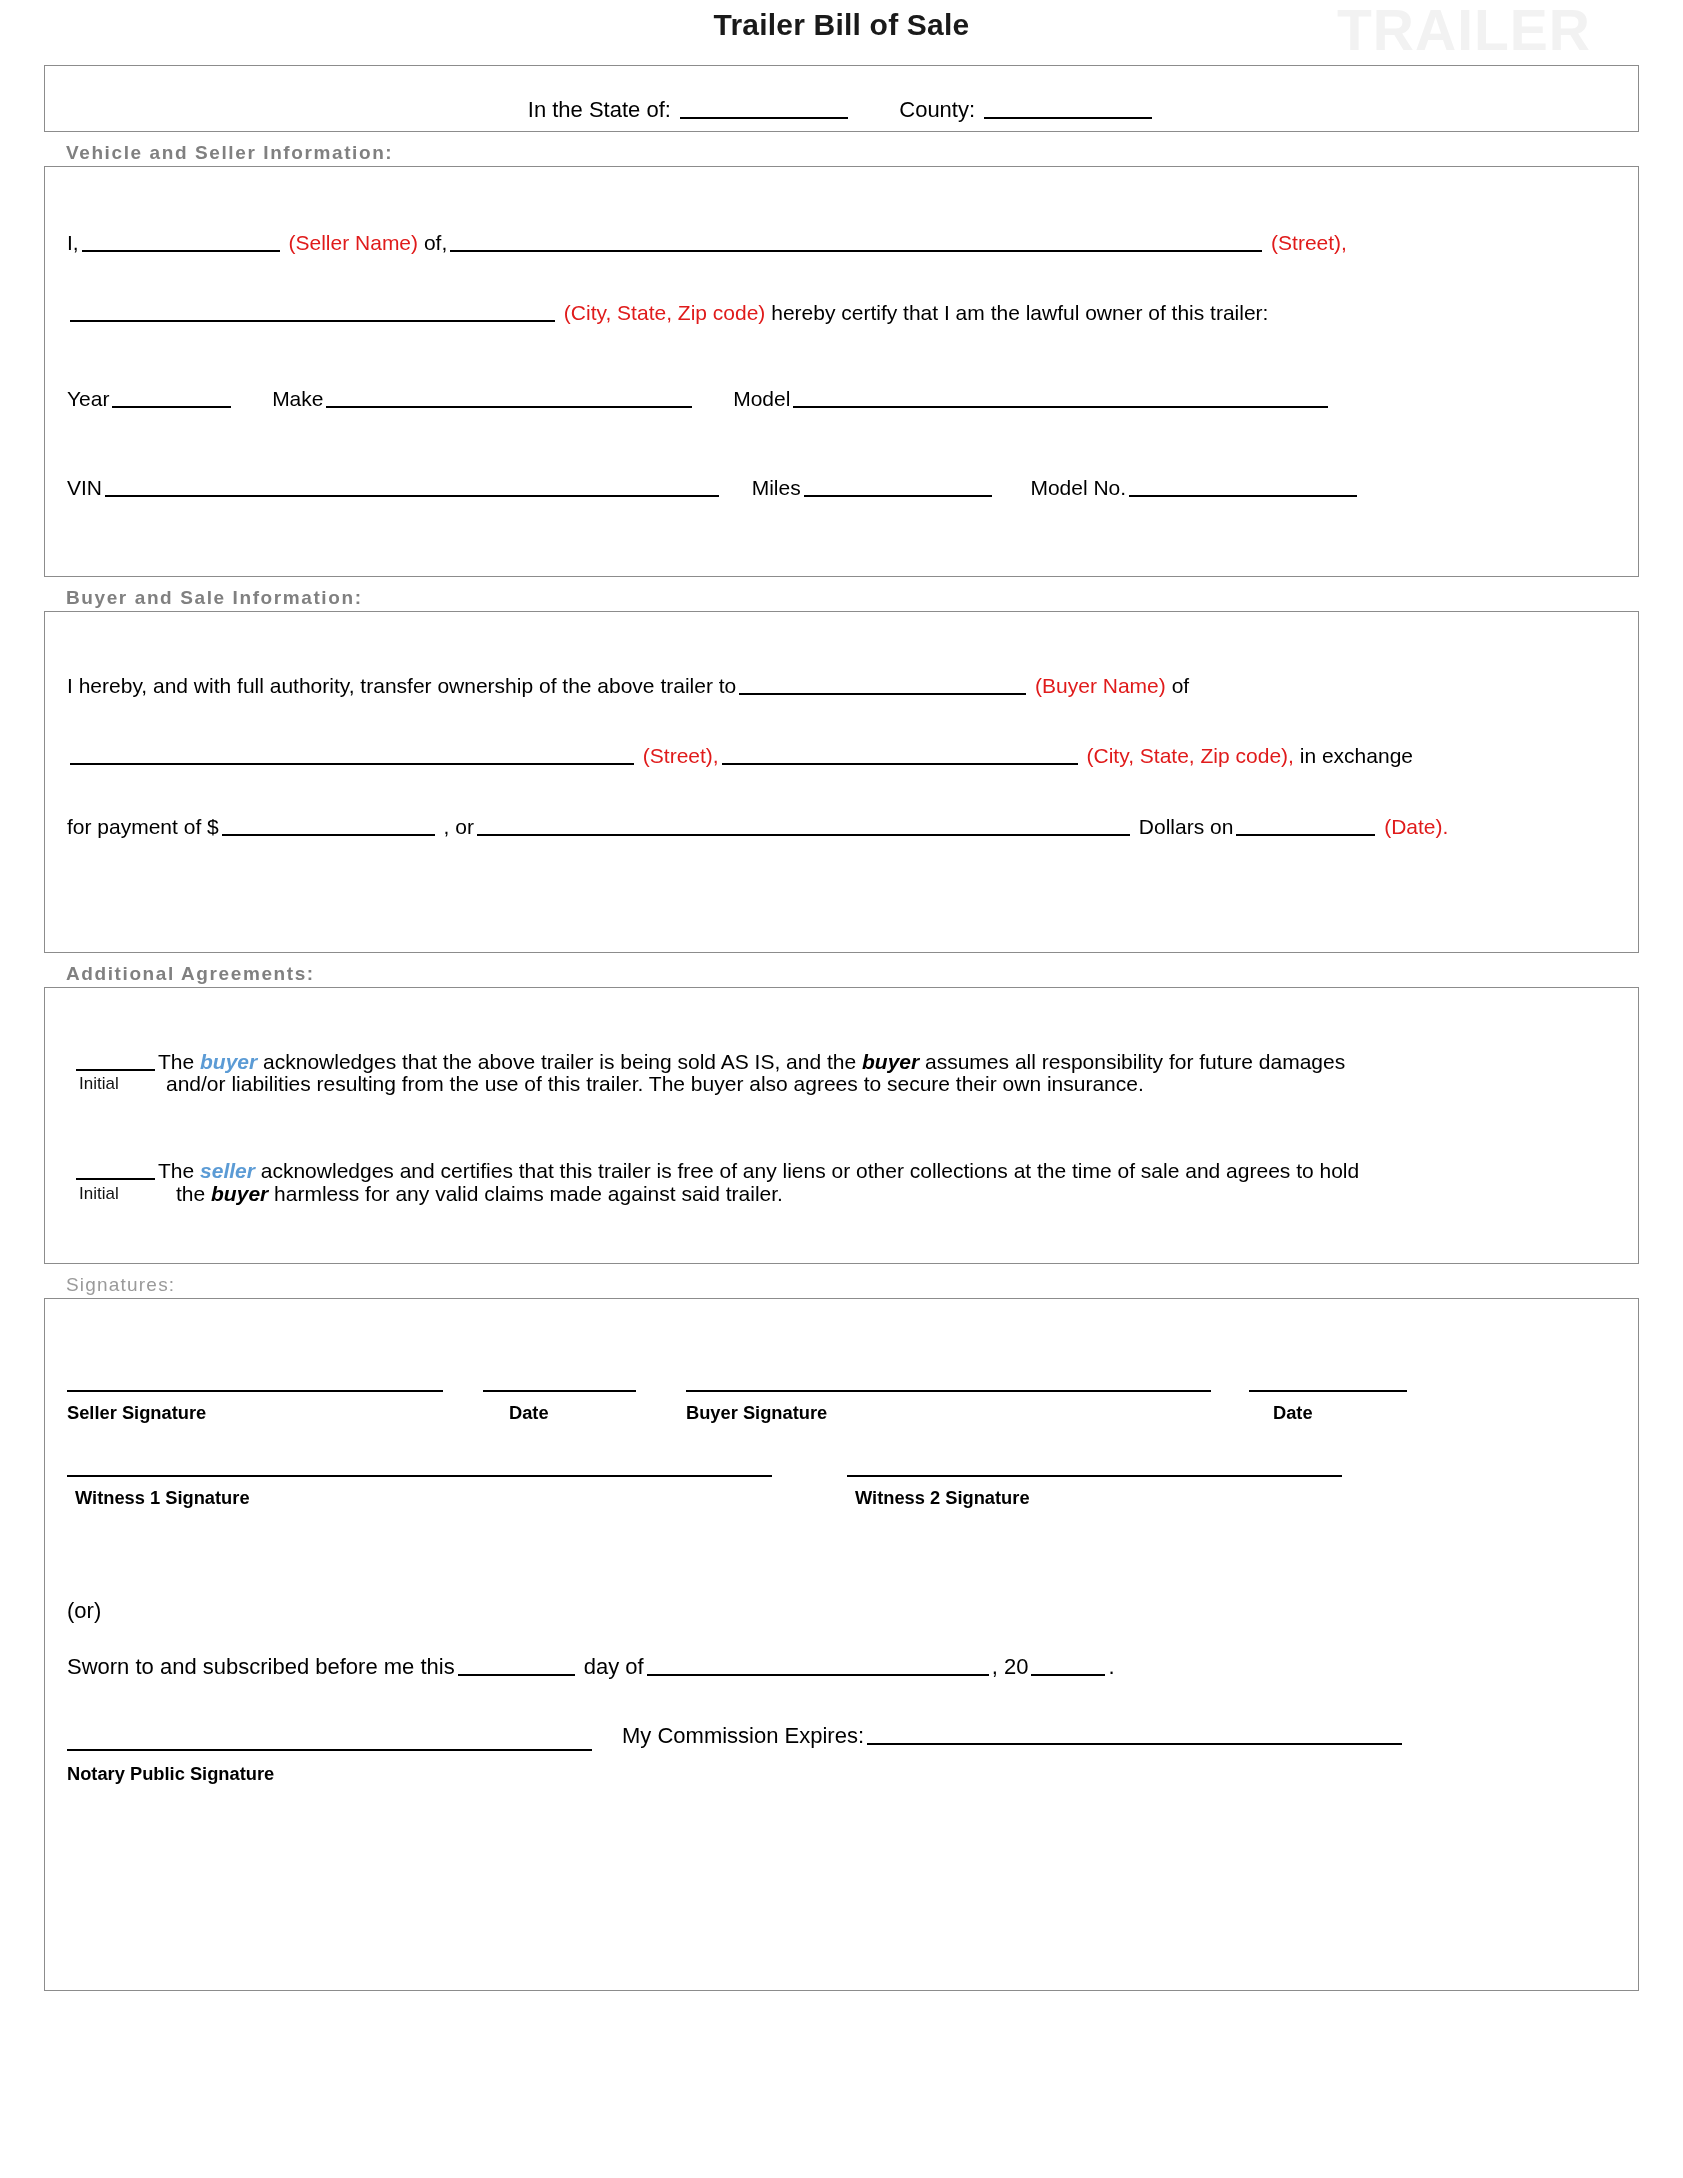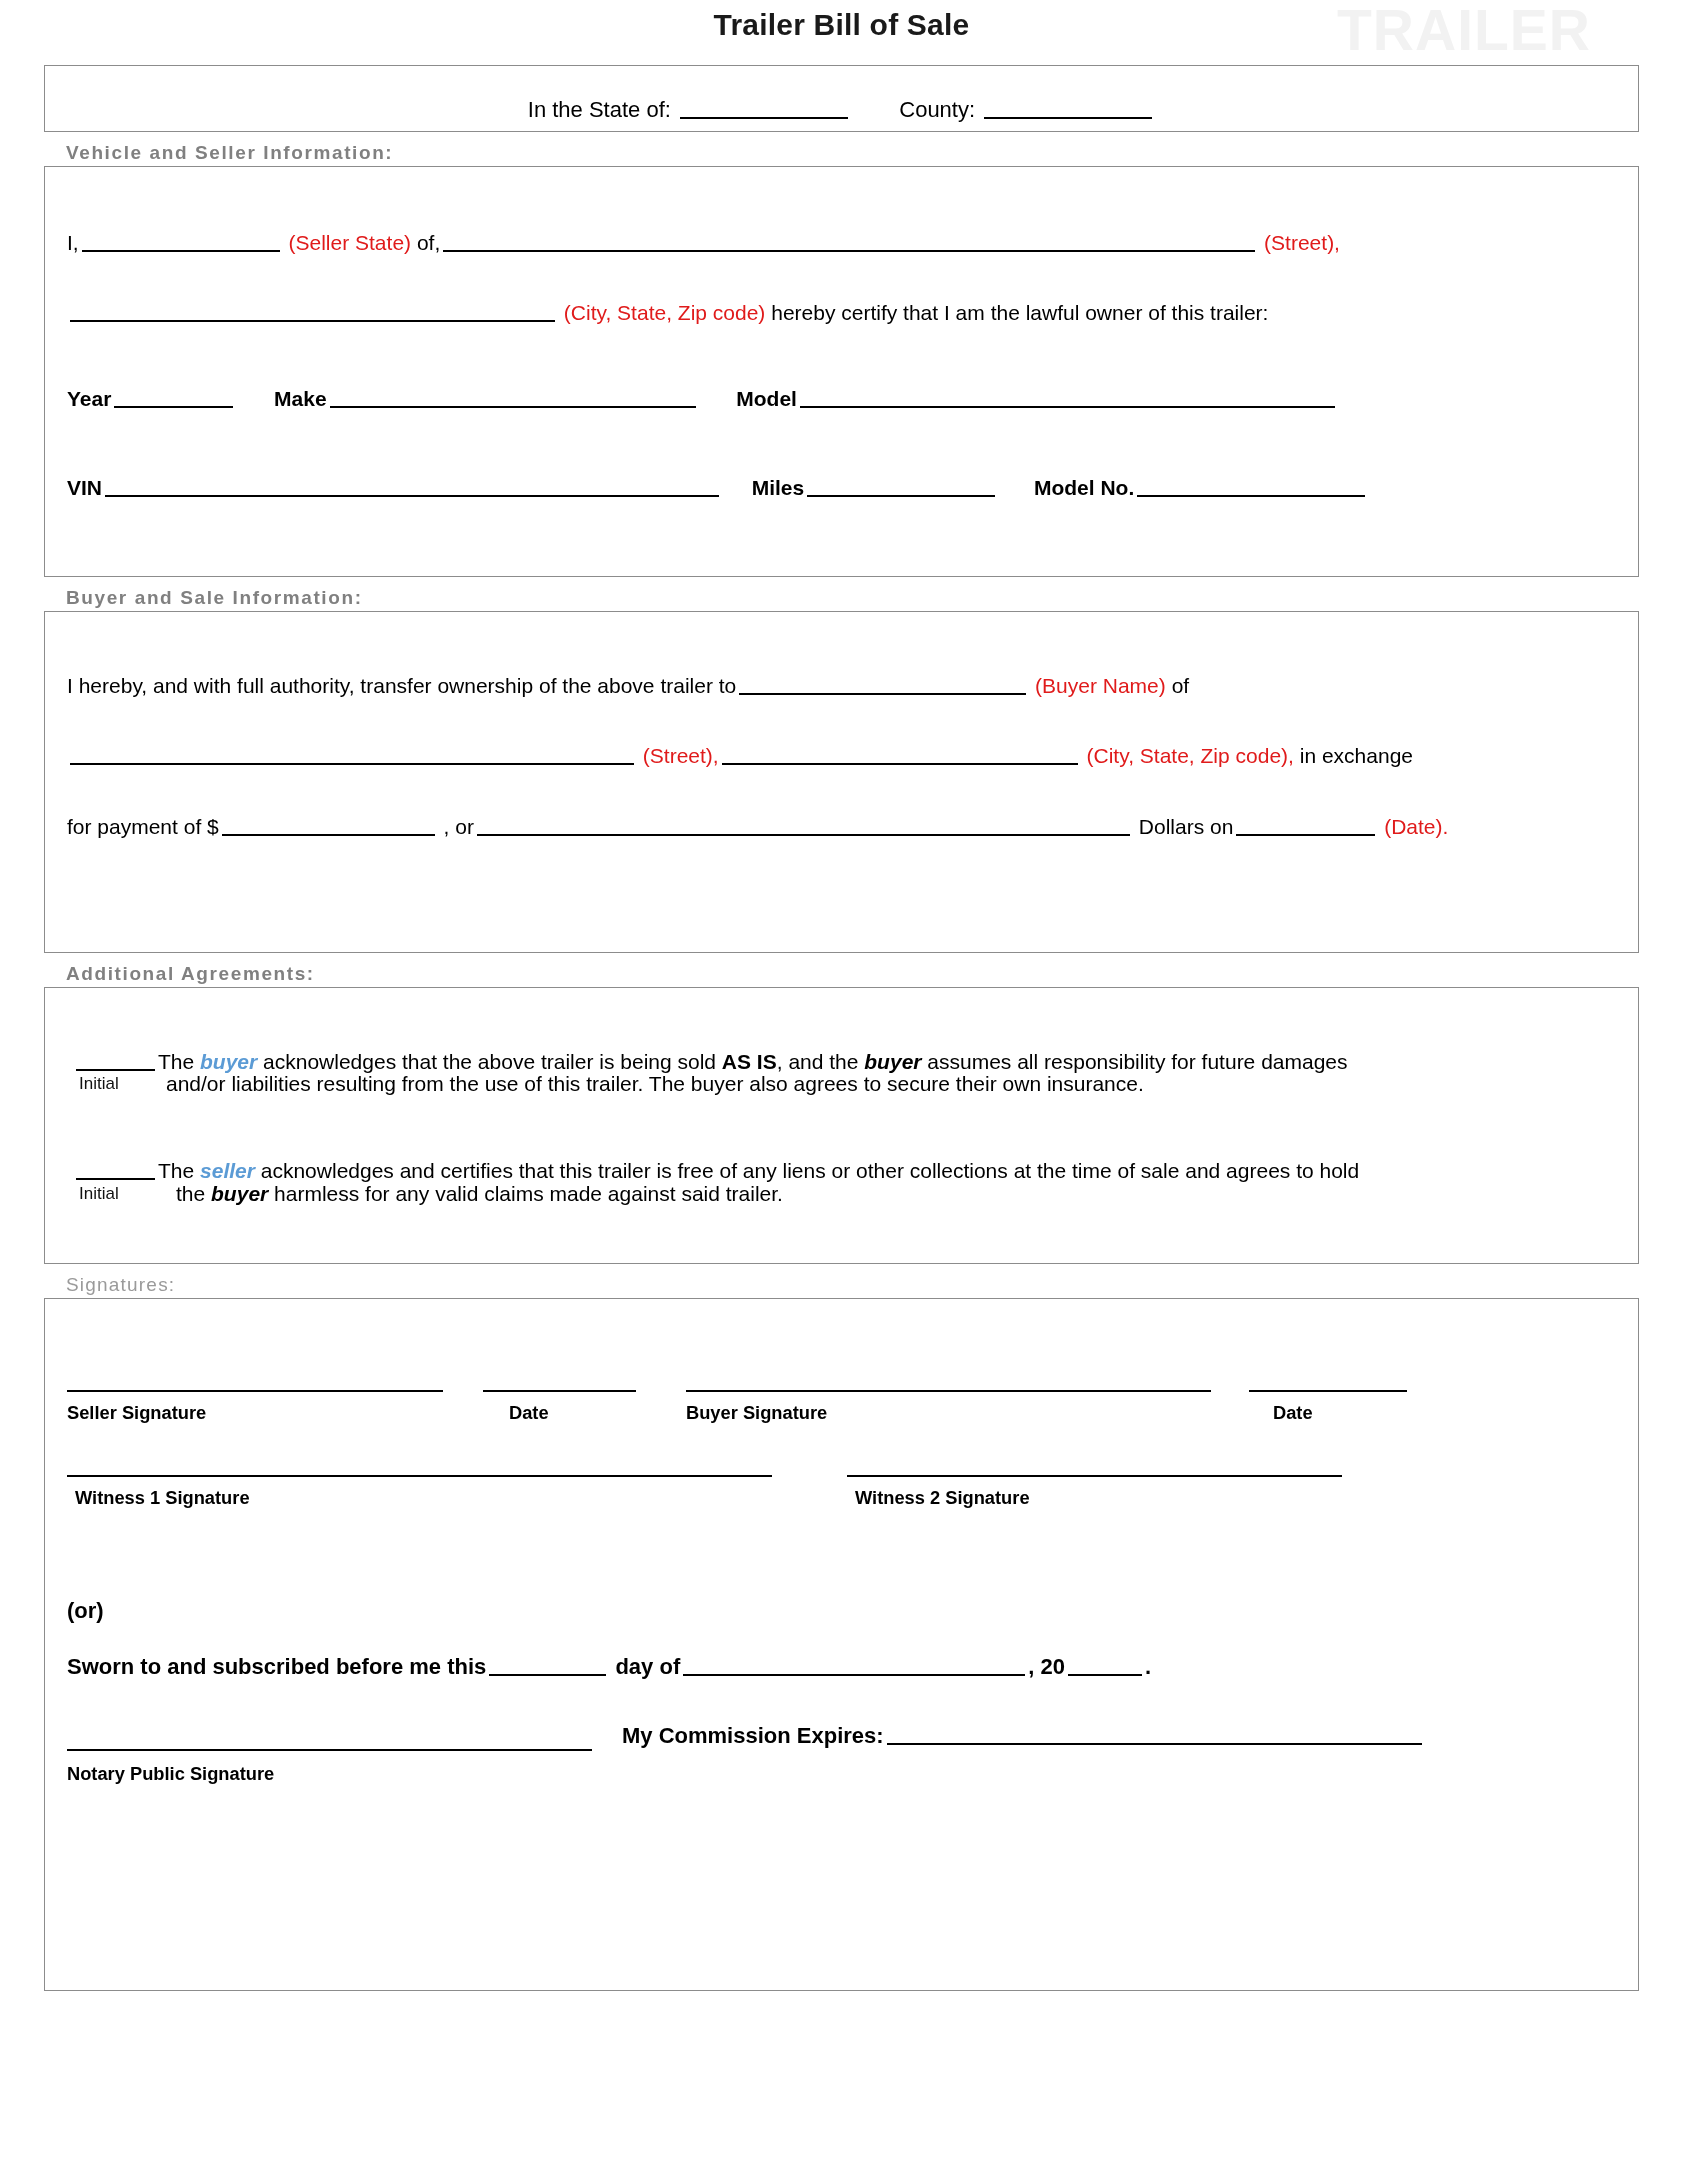--- a/index.html
+++ b/index.html
@@ -75,21 +75,21 @@
   
   .row {
     font-size: 21px;
     line-height: 1.35;
     white-space: nowrap;
     display: block;
   }
   .row.wrap { white-space: normal; }
   .red { color: #e01b1b; }
   .blue-it { color: #5b9bd5; font-style: italic; font-weight: bold; }
-  .b { font-weight: bold; }
+  .b { font-weight: normal; }
   .it-b { font-weight: bold; font-style: italic; }
 
   
   .fill {
     display: inline-block;
     border-bottom: 2.4px solid #000;
     vertical-align: baseline;
     height: 1.05em;
     margin: 0 3px -2px 3px;
   }
@@ -141,21 +141,21 @@
     </div>
   </div>
 
   <div class="section-label">Vehicle and Seller Information:</div>
   <div class="box box-pad" style="height:411px;">
 
     <div style="height:44px"></div>
 
     <div class="row">
       <span>I,</span><span class="fill" style="width:198px"></span>
-      <span class="red">(Seller State)</span>
+      <span class="red">(Seller Name)</span>
       <span>of,</span><span class="fill" style="width:812px"></span>
       <span class="red">(Street),</span>
     </div>
 
     <div style="height:42px"></div>
 
     <div class="row">
       <span class="fill" style="width:485px"></span>
       <span class="red">(City, State, Zip code)</span>
       <span>hereby certify that I am the lawful owner of this trailer:</span>

